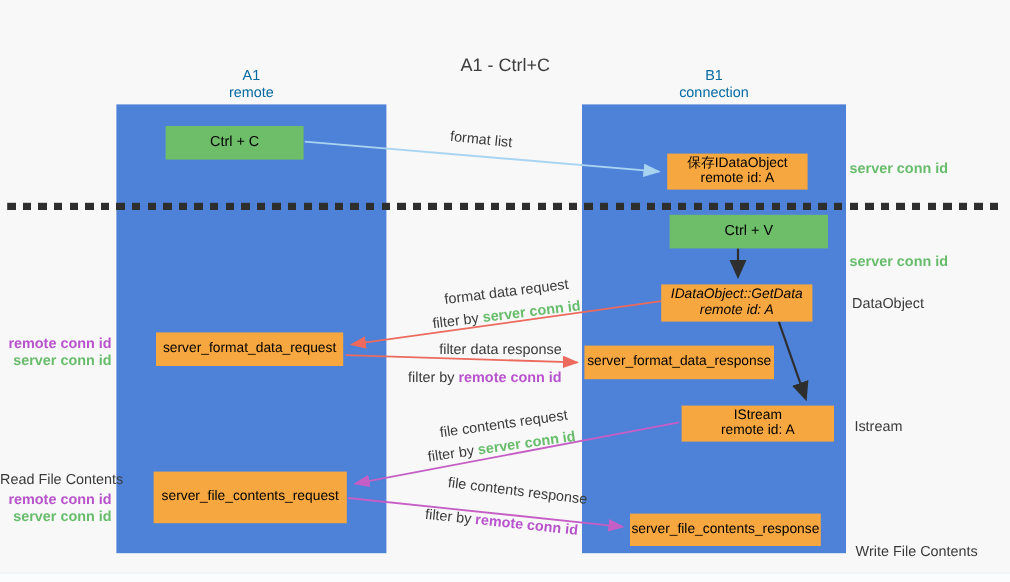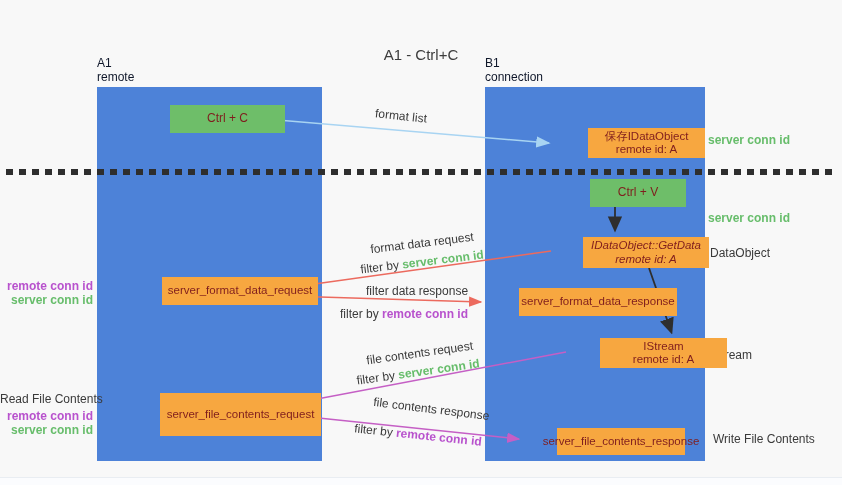--- a/index.html
+++ b/index.html
@@ -6,32 +6,32 @@
   body { font-family: "Liberation Sans", sans-serif; background:#e9e9e9; }
   .stage {
     position:relative; width:842px; height:485px;
     background:#f8f8f8; overflow:hidden;
     font-family:"Liberation Sans", sans-serif; color:#3b3b3b;
   }
   .abs { position:absolute; }
 
   .title { left:0; right:0; top:10px; text-align:center; font-size:15px; line-height:18px; color:#3c3c3c; z-index:2;margin-top:36px; }
 
-  .col-header { font-size:12px; line-height:14px; color:#0f172a; z-index:2; }
+  .col-header { text-align:center; font-size:12px; line-height:14px; color:#0369a1; z-index:2; }
 
   .lane { background:#4d82d8; z-index:1; }
 
   .dashed-line {
     height:6px; z-index:5;
     background:repeating-linear-gradient(90deg,#2e2e2e 0 7px,transparent 7px 13px);
   }
 
   .node {
     display:flex; align-items:center; justify-content:center; text-align:center;
-    color:#7f1d1d; font-size:11.5px; line-height:13.5px; z-index:6;margin-left:32px;
+    color:#000000; font-size:11.5px; line-height:13.5px; z-index:6;
   }
   .node.orange { background:#f7a740; }
   .node.green  { background:#6ebe69; font-size:12px; }
 
   .lbl { font-size:12px; line-height:14px; white-space:nowrap; z-index:4; color:#3a3a3a; }
   .lbl.right-align { text-align:right; }
   .green-text  { color:#67bd6b; font-weight:bold; }
   .purple-text { color:#b852cd; font-weight:bold; }
 
   .rot-up7  { transform:rotate(-7deg); }
@@ -92,37 +92,37 @@
     <line x1="290" y1="415" x2="519" y2="439" stroke="#c55fc5" stroke-width="1.5" marker-end="url(#mMag)"></line>
   </svg>
 
   <div class="abs node green" style="left:138px; top:105px; width:115px; height:28px;">Ctrl + C</div>
   <div class="abs node orange" style="left:556px; top:128px; width:117px; height:30px;">
     <div>
       <div>保存IDataObject</div>
       <div>remote id: A</div>
     </div>
   </div>
-  <div class="abs node green" style="left:558px; top:179px; width:96px; height:28px;text-align:center;">Ctrl + V</div>
+  <div class="abs node green" style="left:558px; top:179px; width:132px; height:28px;text-align:center;">Ctrl + V</div>
   <div class="abs node orange" style="left:551px; top:237px; width:126px; height:31px;font-style:italic;">
     <div>
       <div>IDataObject::GetData</div>
       <div>remote id: A</div>
     </div>
   </div>
   <div class="abs node orange" style="left:130px; top:277px; width:156px; height:28px;">server_format_data_request</div>
   <div class="abs node orange" style="left:487px; top:288px; width:158px; height:28px;">server_format_data_response</div>
   <div class="abs node orange" style="left:568px; top:338px; width:127px; height:30px;">
     <div>
       <div>IStream</div>
       <div>remote id: A</div>
     </div>
   </div>
   <div class="abs node orange" style="left:128px; top:393px; width:161px; height:43px;">server_file_contents_request</div>
-  <div class="abs node orange" style="left:525px; top:428px; width:128px; height:27px;">server_file_contents_response</div>
+  <div class="abs node orange" style="left:525px; top:428px; width:159px; height:27px;">server_file_contents_response</div>
 
   <div class="abs lbl rot-dn6" style="left:375px; top:109px;">format list</div>
 
   <div class="abs lbl rot-up7" style="left:370px; top:236px;">format data request</div>
   <div class="abs lbl rot-up7" style="left:360px; top:255px;">
     <span>filter by </span><span class="green-text">server conn id</span>
   </div>
   <div class="abs lbl" style="left:366px; top:284px;">filter data response</div>
   <div class="abs lbl" style="left:340px; top:307px;">
     <span>filter by </span><span class="purple-text">remote conn id</span>
@@ -134,21 +134,21 @@
   </div>
   <div class="abs lbl rot-dn7" style="left:373px; top:402px;">file contents response</div>
   <div class="abs lbl rot-dn6" style="left:354px; top:428px;">
     <span>filter by </span><span class="purple-text">remote conn id</span>
   </div>
 
   <div class="abs lbl green-text" style="left:708px; top:133px;">server conn id</div>
   <div class="abs lbl green-text" style="left:708px; top:211px;">server conn id</div>
   <div class="abs lbl" style="left:710px; top:246px;">DataObject</div>
   <div class="abs lbl" style="left:712px; top:348px;">Istream</div>
-  <div class="abs lbl" style="left:713px; top:432px;">Write File Contents</div>
+  <div class="abs lbl" style="left:713px; top:452px;">Write File Contents</div>
 
   <div class="abs lbl right-align purple-text" style="left:0px; top:279px; width:93px;">remote conn id</div>
   <div class="abs lbl right-align green-text" style="left:0px; top:293px; width:93px;">server conn id</div>
   <div class="abs lbl right-align" style="left:0px; top:392px; width:93px;">Read File Contents</div>
   <div class="abs lbl right-align purple-text" style="left:0px; top:409px; width:93px;">remote conn id</div>
   <div class="abs lbl right-align green-text" style="left:0px; top:423px; width:93px;">server conn id</div>
 
 </div>
 
 </body></html>

